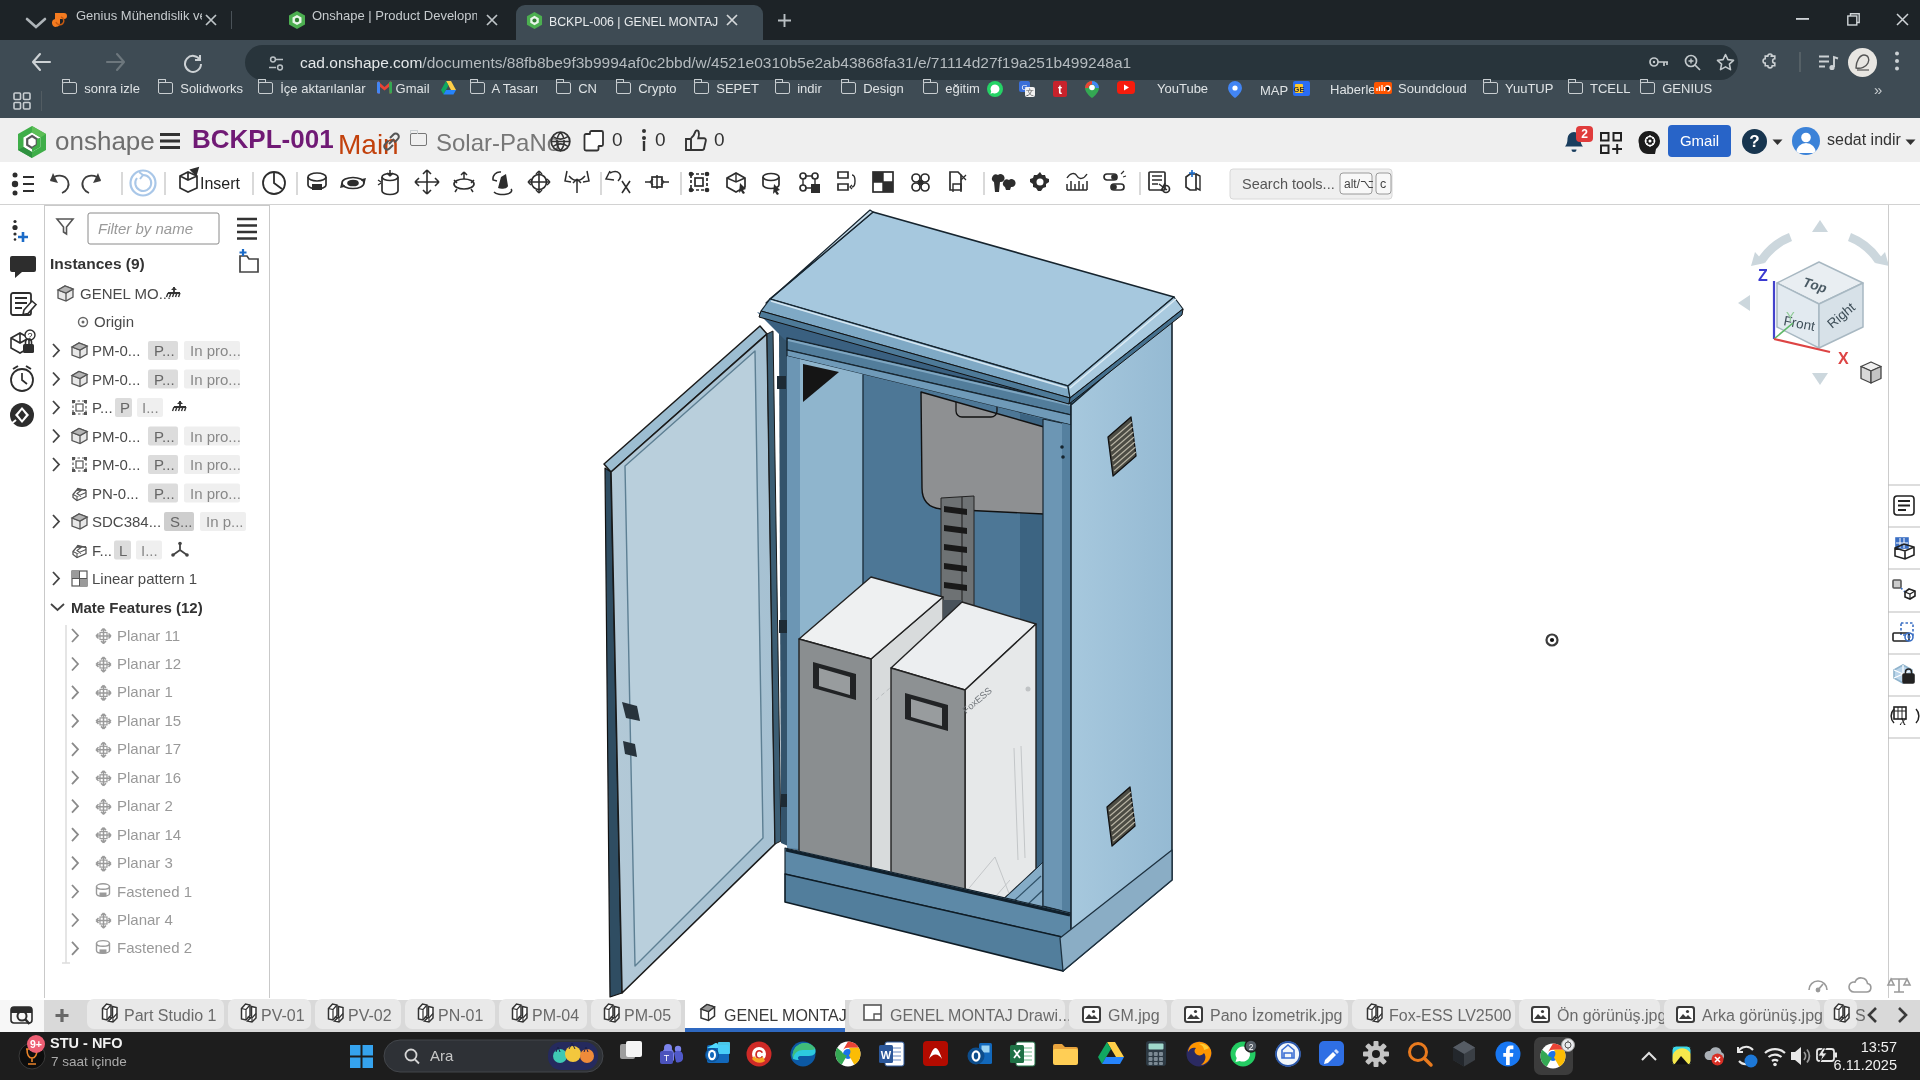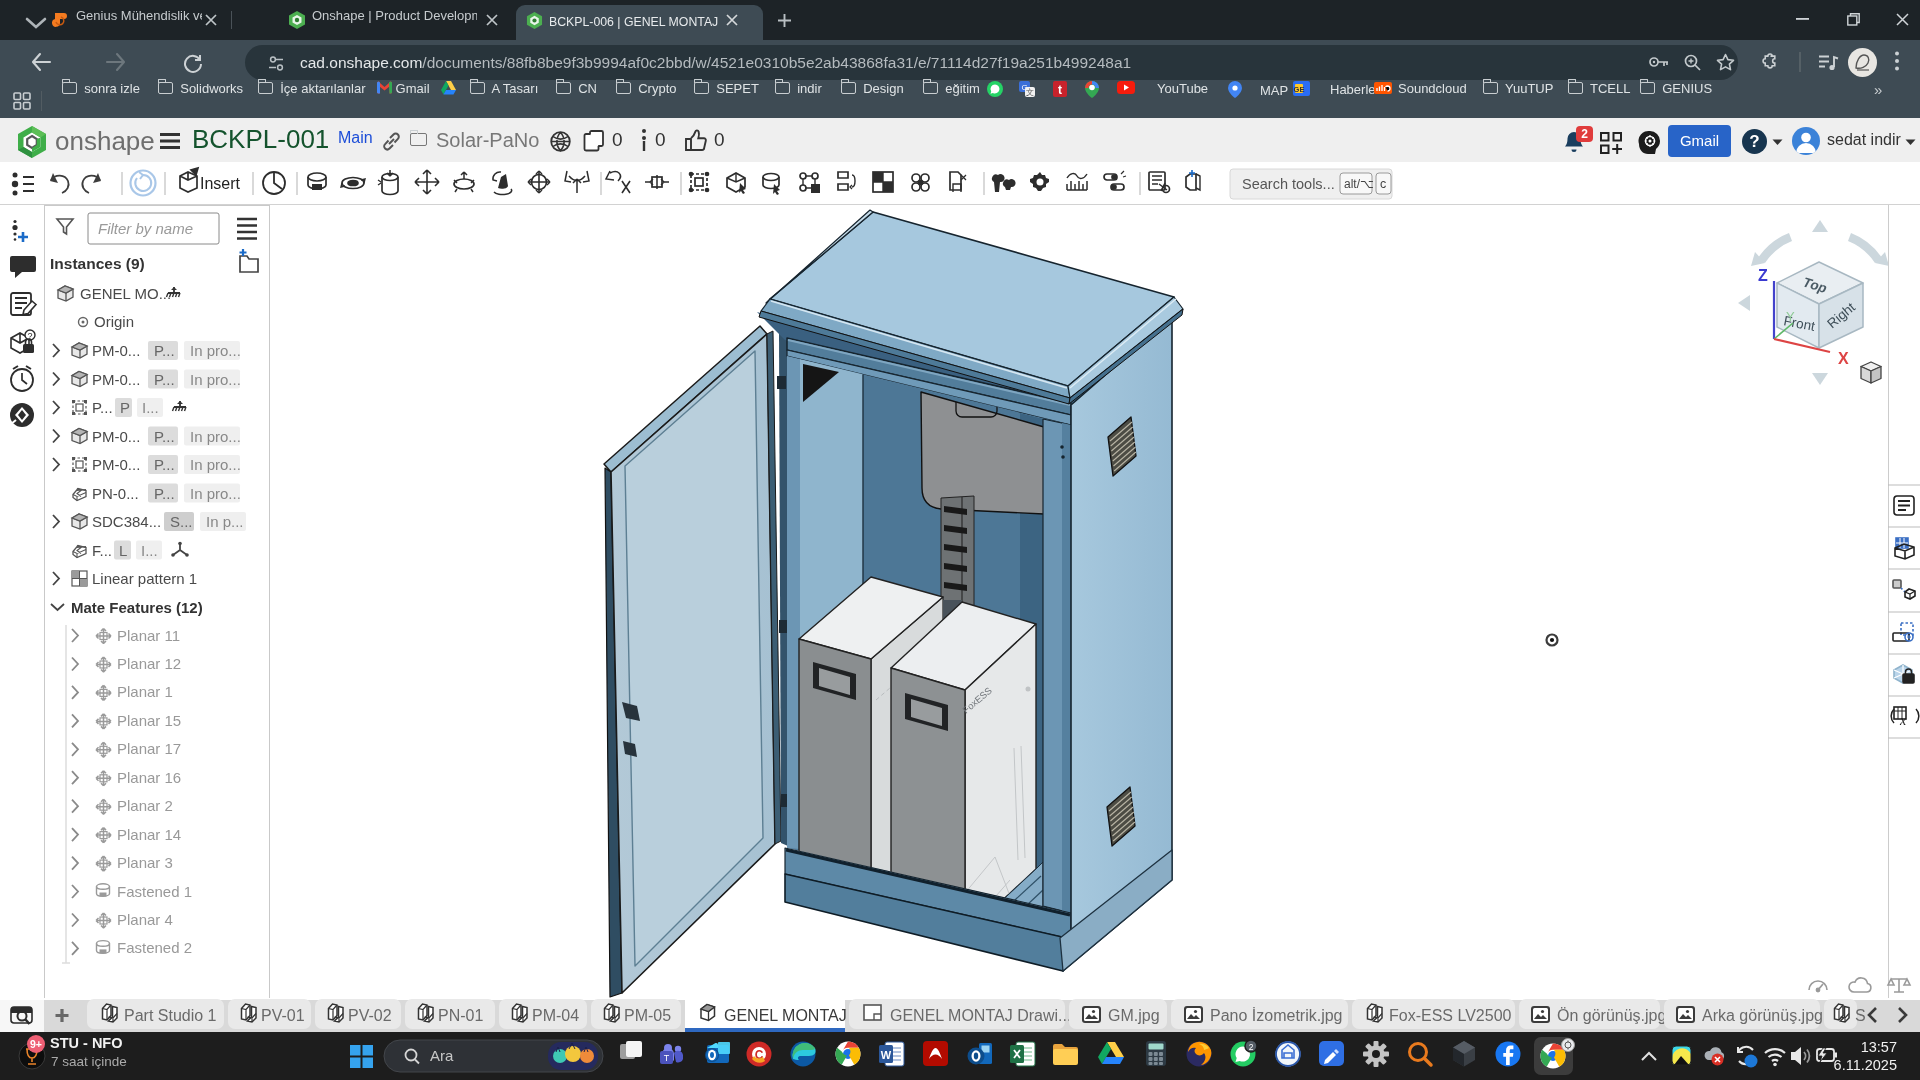--- a/index.html
+++ b/index.html
@@ -222,31 +222,31 @@
       <path d="M15 6.5 L23.5 11.5 V21 L15 26 L6.5 21 V11.5 Z" fill="#fff"></path>
       <path d="M15 10 L19.8 13 V19 L15 22 L10.2 19 V13 Z" fill="none" stroke="#57585a" stroke-width="2.2"></path>
       <path d="M15 0 L29 8 L23.5 11.5 L15 6.5 Z" fill="#5dbf57"></path>
       <path d="M1 24 L15 32 L15 26 L6.5 21 Z" fill="#2f9140"></path>
       <path d="M19.8 13 L23.5 11.5 L23.5 21 L15 26 L15 22 L19.8 19 Z" fill="#3fae49"></path>
     </svg>
   <div class="abs" style="left:55px;top:126px;font-size:26px;color:#6e6e6e;letter-spacing:0px">onshape</div>
   <svg class="abs" style="left:160px;top:133px" width="20" height="16" viewBox="0 0 20 16">
       <path d="M0 1.5 h20 M0 8 h20 M0 14.5 h20" stroke="#333" stroke-width="3"></path>
     </svg>
-  <div class="abs" style="left:192px;top:124px;font-size:26px;font-weight:normal;color:#14532d">BCKPL-001</div>
-  <div class="abs" style="left:338px;top:129px;font-size:16px;color:#1d4ed8">Main</div>
+  <div class="abs" style="left:192px;top:124px;font-size:26px;font-weight:bold;color:#701a75">BCKPL-001</div>
+  <div class="abs" style="left:338px;top:129px;font-size:28px;color:#c2410c">Main</div>
   <svg class="abs" style="left:382px;top:132px" width="19" height="19" viewBox="0 0 19 19">
       <g fill="none" stroke="#555" stroke-width="2">
         <path d="M8 6 l3.5-3.5 a3.1 3.1 0 0 1 4.4 4.4 L12.5 10.5"></path>
         <path d="M11 13 l-3.5 3.5 a3.1 3.1 0 0 1-4.4-4.4 L6.5 8.5"></path>
         <path d="M7 12 L12 7"></path>
       </g>
     </svg>
   <div class="abs" style="left:410px;top:131px"><span class="fold" style="border-color:#777;width:17px;height:13px"></span></div>
-  <div class="abs" style="left:436px;top:129px;font-size:20px;color:#777">Solar-PaNo</div>
+  <div class="abs" style="left:436px;top:129px;font-size:24px;color:#777">Solar-PaNo</div>
   <svg class="abs" style="left:550px;top:131px" width="21" height="21" viewBox="0 0 21 21">
       <circle cx="10.5" cy="10.5" r="9.3" fill="none" stroke="#333" stroke-width="1.8"></circle>
       <path d="M1.5 10.5 h18 M10.5 1.5 a13 13 0 0 1 0 18 a13 13 0 0 1 0-18 M3 5.5 a12 12 0 0 0 15 0 M3 15.5 a12 12 0 0 1 15 0" fill="none" stroke="#333" stroke-width="1.6"></path>
     </svg>
   <svg class="abs" style="left:583px;top:130px" width="22" height="22" viewBox="0 0 22 22">
       <rect x="7" y="1" width="13" height="15" rx="1.5" fill="#fff" stroke="#333" stroke-width="1.8"></rect>
       <path d="M7 4 H3 a1.5 1.5 0 0 0-1.5 1.5 V19 A1.5 1.5 0 0 0 3 20.5 H14 a1.5 1.5 0 0 0 1.5-1.5 v-3" fill="#fff" stroke="#333" stroke-width="1.8"></path>
     </svg>
   <div class="abs" style="left:612px;top:129px;font-size:19px;color:#333">0</div>
   <svg class="abs" style="left:638px;top:128px" width="12" height="25" viewBox="0 0 12 25">

